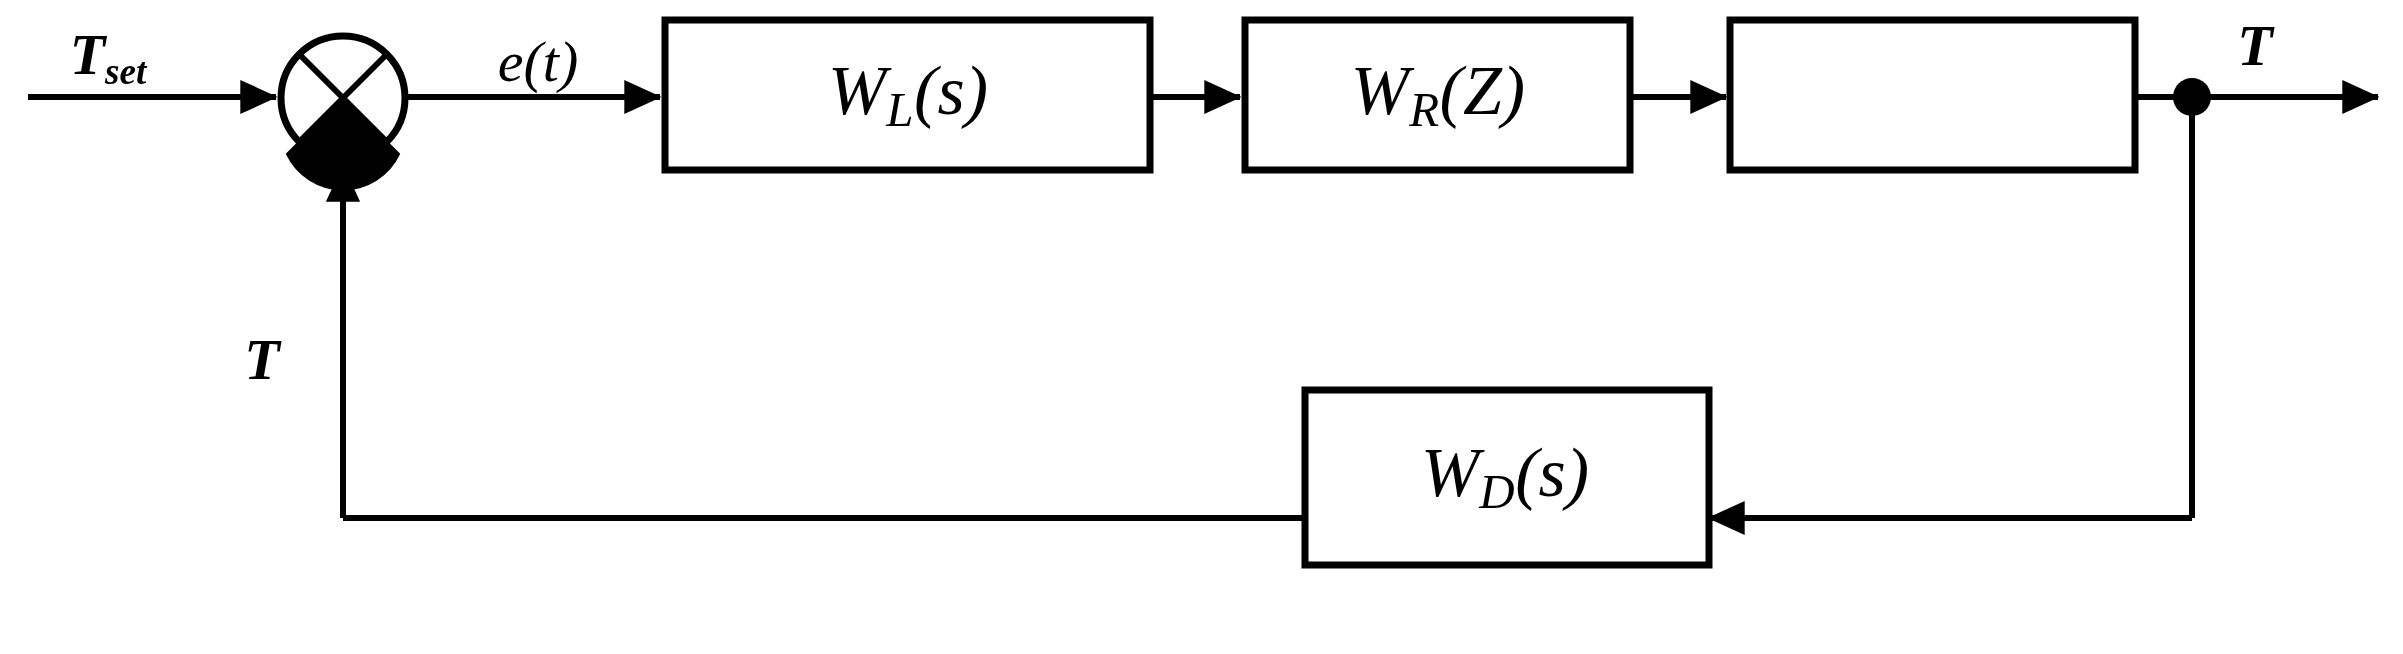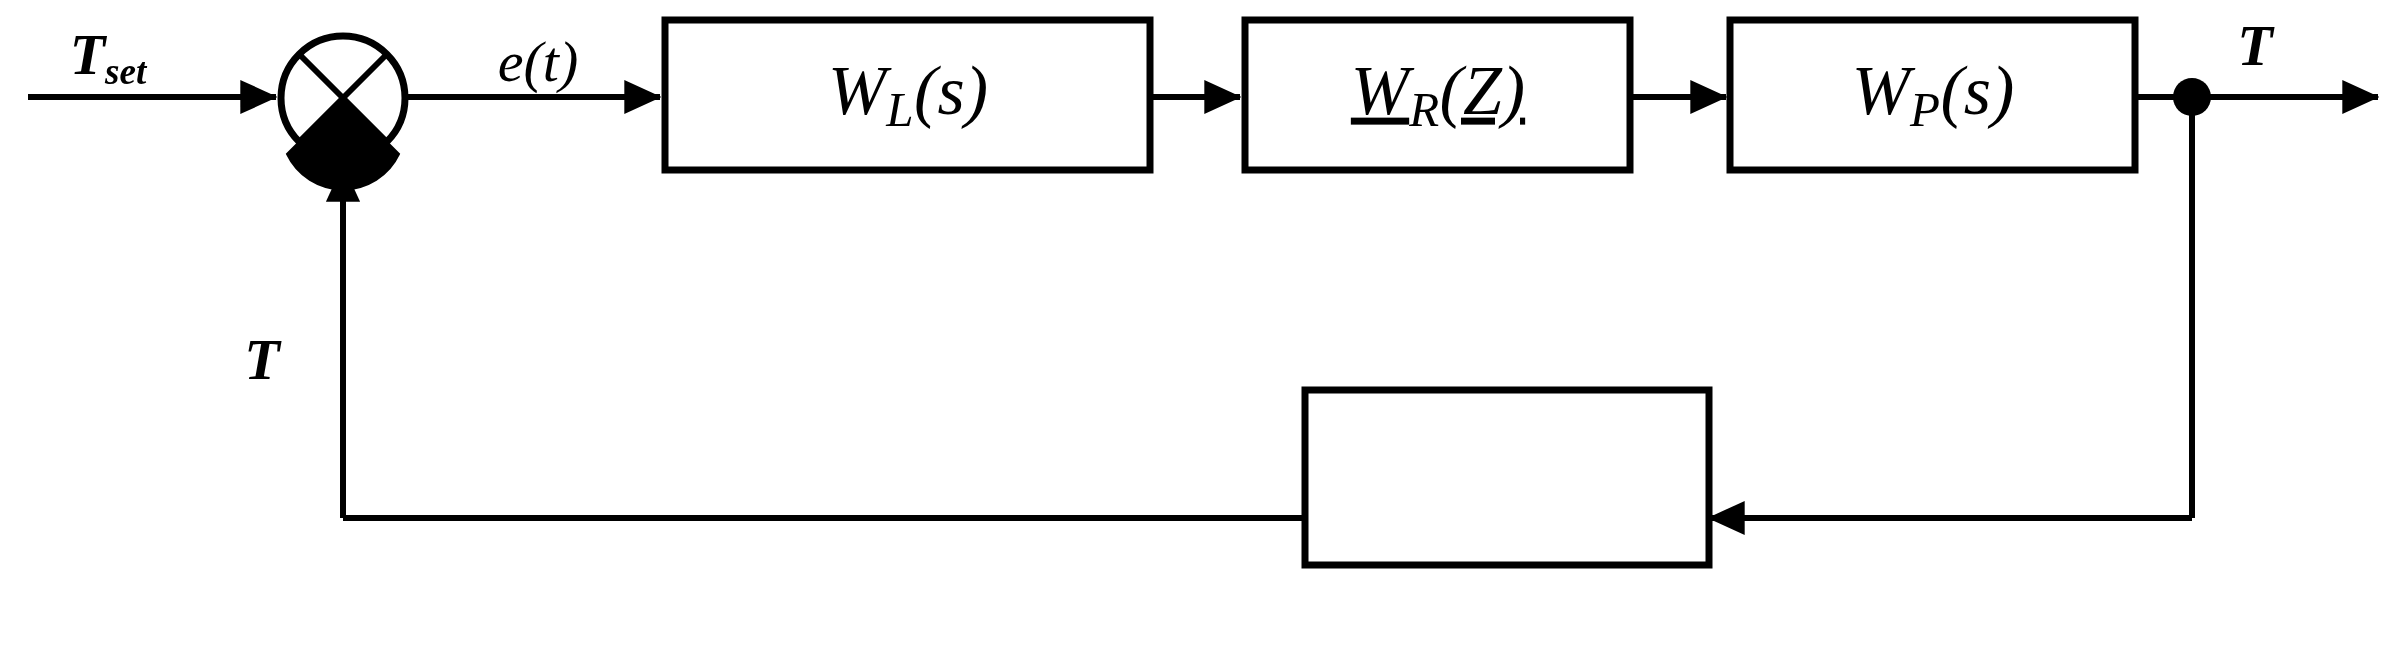--- a/index.html
+++ b/index.html
@@ -117,18 +117,18 @@
   <div class="sig-label bold" style="left:108px; top:58px;"><span>T</span><span class="sub">set</span></div>
 
   <div class="sig-label" style="left:538px; top:62px;text-align:right;">e(t)</div>
 
   <div class="sig-label bold" style="left:2255px; top:46px;">T</div>
 
   <div class="sig-label bold" style="left:262px; top:360px;">T</div>
 
   <div class="blk-label" style="left:908px; top:95px;"><span>W</span><span class="sub">L</span><span class="arg">(s)</span></div>
 
-  <div class="blk-label" style="left:1438px; top:95px;text-decoration:underline;"><span>W</span><span class="sub">R</span><span class="arg">(Z)</span></div>
+  <div class="blk-label" style="left:1438px; top:95px;"><span>W</span><span class="sub">R</span><span class="arg">(Z)</span></div>
 
-  <div class="blk-label" style="left:1933px; top:95px;"><span>W</span><span class="sub">P</span><span class="arg">(s)</span></div>
 
+  <div class="blk-label" style="left:1505px; top:477px;"><span>W</span><span class="sub">D</span><span class="arg">(s)</span></div>
 
 </div>
 
 </body></html>

